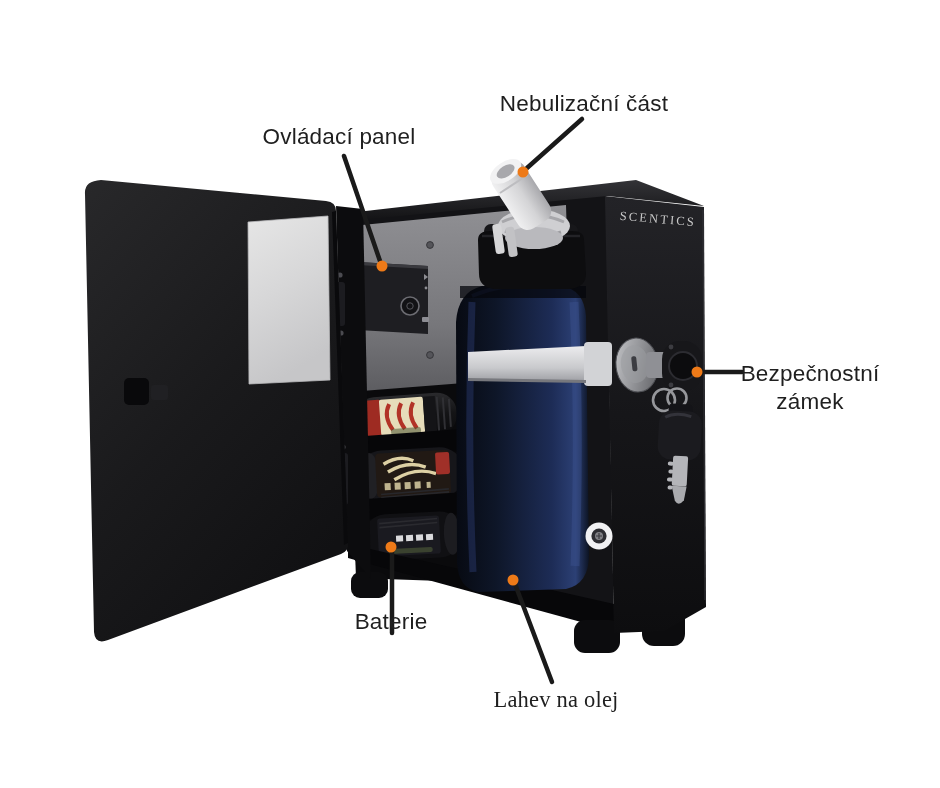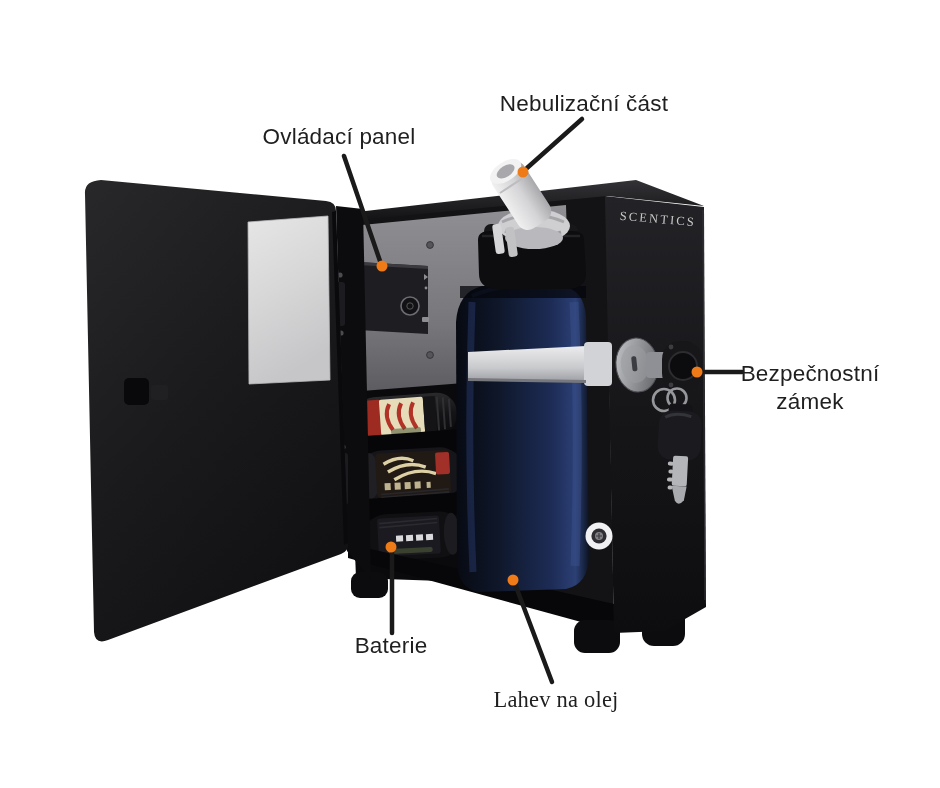--- a/index.html
+++ b/index.html
@@ -280,15 +280,15 @@
       <circle cx="382" cy="266" r="5.5"></circle>
       <circle cx="697" cy="372" r="5.5"></circle>
       <circle cx="391" cy="547" r="5.5"></circle>
       <circle cx="513" cy="580" r="5.5"></circle>
     </g>
   </svg>
 
   <div class="callout-label" style="left:584px;top:90px;">Nebulizační část</div>
   <div class="callout-label" style="left:339px;top:123px;">Ovládací panel</div>
   <div class="callout-label wrap" style="left:810px;top:345px;margin-top:15px;">Bezpečnostní zámek</div>
-  <div class="callout-label" style="left:391px;top:632px;">Baterie</div>
+  <div class="callout-label" style="left:391px;top:608px;">Baterie</div>
   <div class="callout-label" style="left:556px;top:686px;font-family:Liberation Serif, serif;">Lahev na olej</div>
 </div>
 
 </body></html>

